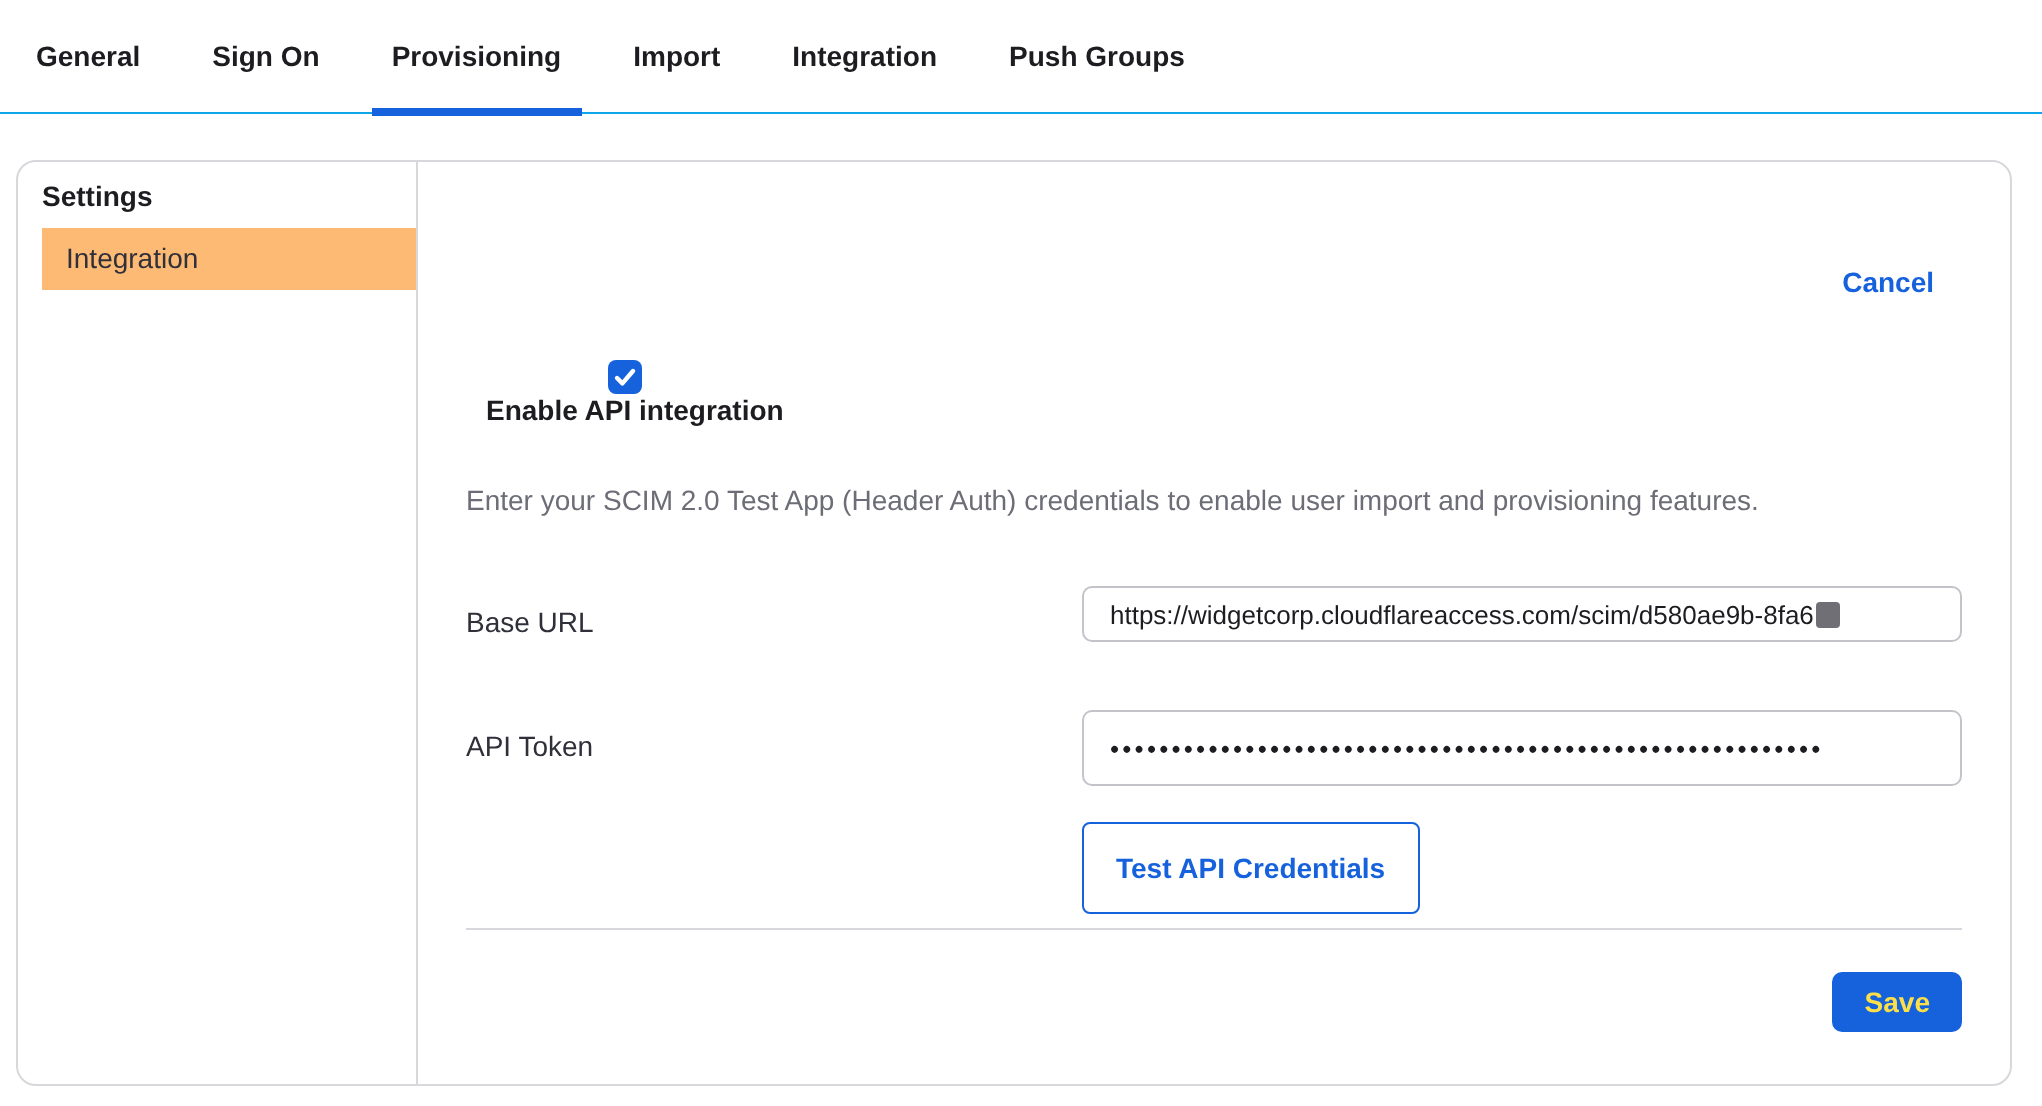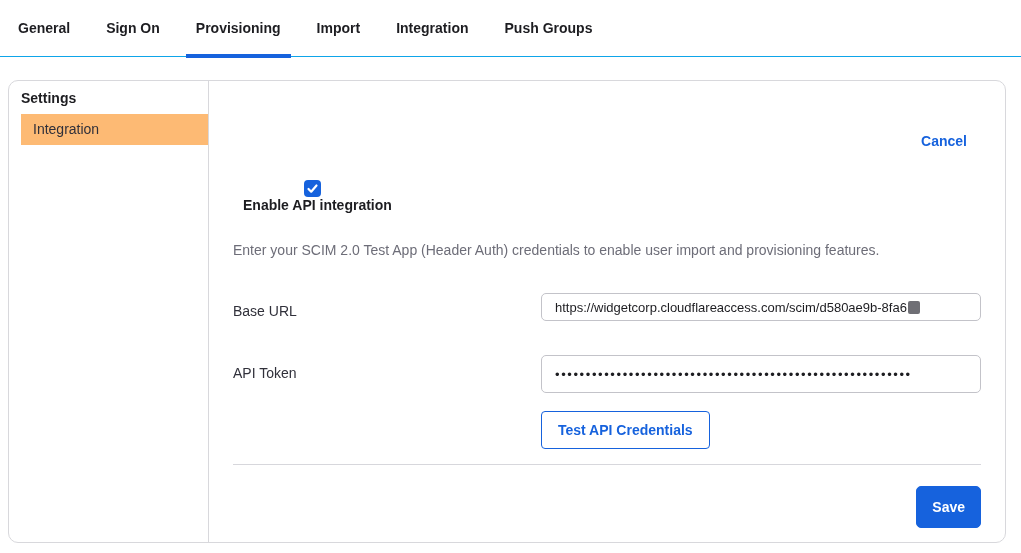--- a/index.html
+++ b/index.html
@@ -45,31 +45,31 @@
   .field-label { width:308px; flex:none; padding-top:10px; font-size:14px; color:#30303a; }
   .textbox { flex:1; height:28px; border:1px solid #c3c3c9; border-radius:5px;
     background:#fff; font-size:13px; color:#1d1d21; display:flex; align-items:center;
     padding:0 13px; white-space:nowrap; overflow:hidden; }
   .cursor-box { flex:none; width:12px; height:13px; background:#6f6f75;
     border-radius:2px; margin-left:1px; }
   input.textbox-input { flex:1; height:38px; border:1px solid #c3c3c9; border-radius:5px;
     background:#fff; font-size:13px; color:#1d1d21; padding:0 13px;
     letter-spacing:1.6px; font-family:"Liberation Sans", sans-serif; outline:none; }
 
-  .test-button { position:absolute; top:330px; left:332px; height:38px;
+  .test-button { position:absolute; top:330px; left:332px; height:46px;
     padding:0 16px; background:#fff; border:1px solid #1662dd; border-radius:4px;
     color:#1662dd; font-size:14px; font-weight:700; cursor:pointer;
     font-family:"Liberation Sans", sans-serif; }
 
   .footer-divider { position:absolute; top:383px; left:24px; right:24px;
     border-top:1px solid #d7d7dc; }
 
-  .save-button { position:absolute; top:405px; right:24px; height:42px;
+  .save-button { position:absolute; top:405px; right:24px; height:30px;
     padding:0 15px; background:#1662dd; border:1px solid #1662dd; border-radius:5px;
-    color:#ffffff; font-size:14px; font-weight:700; cursor:pointer;
+    color:#fde047; font-size:14px; font-weight:700; cursor:pointer;
     font-family:"Liberation Sans", sans-serif; }
 </style>
 </head>
 <body>
 
 <div class="tabbar">
   <div class="tab">General</div>
   <div class="tab">Sign On</div>
   <div class="tab active">Provisioning</div>
   <div class="tab">Import</div>

